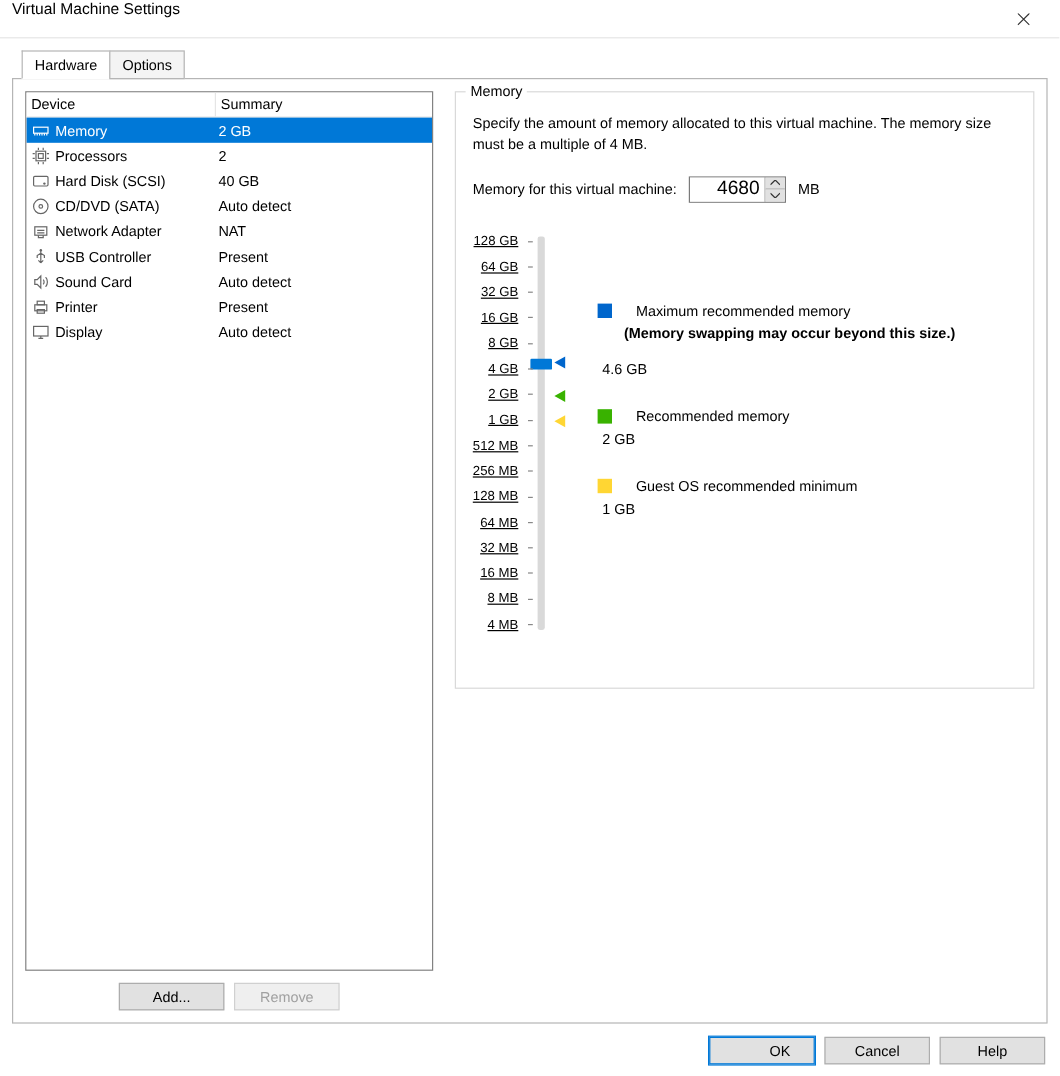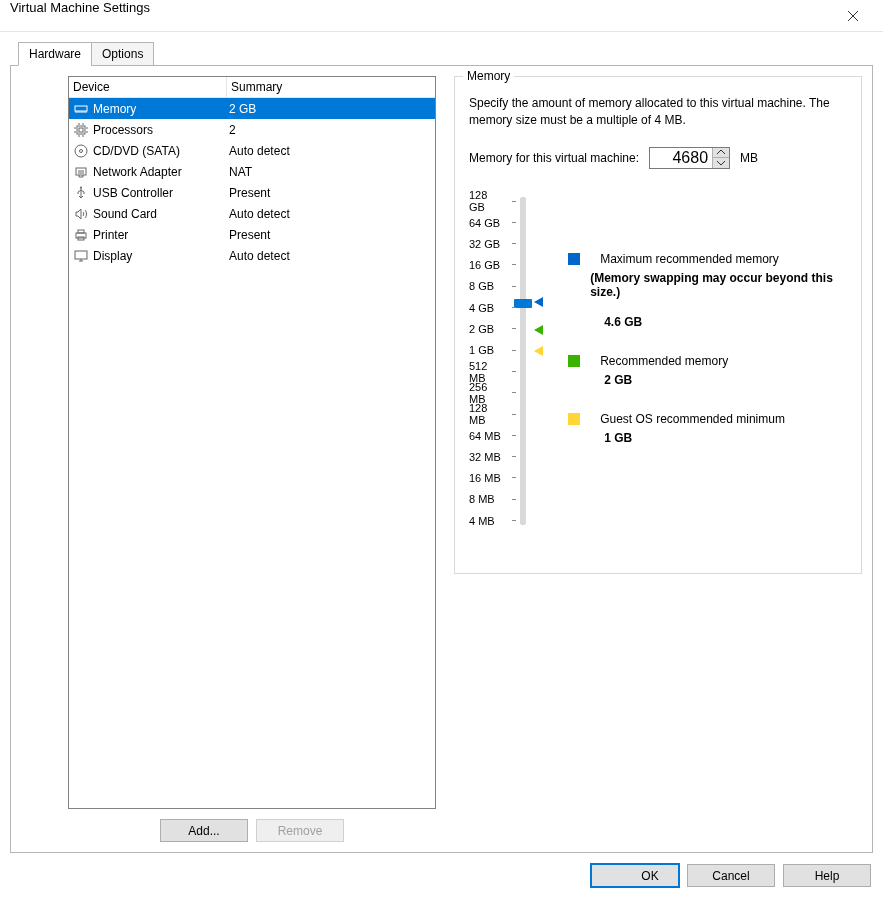--- a/index.html
+++ b/index.html
@@ -63,24 +63,23 @@
 }
 
 .layout {
   display: flex;
   gap: 18px;
   height: 100%;
 }
 
 
 .device-panel {
-  width: 368px;
+  width: 340px;
   display: flex;
   flex-direction: column;
-  margin-left: 47px;
 }
 .device-list {
   flex: 1;
   border: 1px solid #828282;
   background: #fff;
   overflow: hidden;
 }
 .device-header {
   display: flex;
   border-bottom: 1px solid #e5e5e5;
@@ -210,20 +209,22 @@
   display: flex;
   gap: 30px;
 }
 .slider-scale {
   display: flex;
   gap: 8px;
 }
 .scale-labels {
   display: flex;
   flex-direction: column;
+  align-items: flex-end;
+  text-decoration: underline;
 }
 .scale-labels .tick-label {
   height: 21.3px;
   font-size: 11px;
   display: flex;
   align-items: center;
 }
 .scale-track {
   position: relative;
   width: 28px;
@@ -270,21 +271,21 @@
 }
 .legend-row { display: flex; align-items: flex-start; gap: 20px; margin-bottom: 4px;}
 .legend-row .swatch {
   width: 12px; height: 12px; margin-top: 2px; flex-shrink: 0;
 }
 .swatch.blue   { background: #0066cc; }
 .swatch.green  { background: #39b200; }
 .swatch.yellow { background: #ffd633; }
 .legend-row .txt { line-height: 1.35; }
 .legend-sub { margin-left: 22px; margin-bottom: 16px; font-weight: bold; }
-.legend-value { margin-left: 36px; margin-bottom: 24px; font-weight: bold; }
+.legend-value { margin-left: 4px; margin-bottom: 24px; }
 
 
 .dialog-buttons {
   position: absolute;
   right: 12px;
   bottom: 10px;
   display: flex;
   gap: 8px;
 }
 </style>
@@ -333,20 +334,32 @@
                   <span class="dev-icon" style="color: rgb(102, 102, 102);">
                     <svg viewBox="0 0 14 14">
                       <rect x="3" y="3" width="8" height="8" fill="none" stroke="currentColor"></rect>
                       <rect x="5" y="5" width="4" height="4" fill="none" stroke="currentColor"></rect>
                       <path d="M0 5h2 M0 9h2 M12 5h2 M12 9h2 M5 0v2 M9 0v2 M5 12v2 M9 12v2" stroke="currentColor"></path>
                     </svg>
                   </span>
                   <span>Processors</span>
                 </div>
                 <div class="cell-summary">2</div>
+              </div>
+              <div class="device-row">
+                <div class="cell-device">
+                  <span class="dev-icon" style="color: rgb(102, 102, 102);">
+                    <svg viewBox="0 0 14 14">
+                      <rect x="1" y="3" width="12" height="8" rx="1" fill="none" stroke="currentColor"></rect>
+                      <circle cx="10" cy="9" r="1" fill="currentColor"></circle>
+                    </svg>
+                  </span>
+                  <span>Hard Disk (SCSI)</span>
+                </div>
+                <div class="cell-summary">40 GB</div>
               </div>
               <div class="device-row">
                 <div class="cell-device">
                   <span class="dev-icon" style="color: rgb(102, 102, 102);">
                     <svg viewBox="0 0 14 14">
                       <circle cx="7" cy="7" r="6" fill="none" stroke="currentColor"></circle>
                       <circle cx="7" cy="7" r="1.5" fill="none" stroke="currentColor"></circle>
                     </svg>
                   </span>
                   <span>CD/DVD (SATA)</span>

